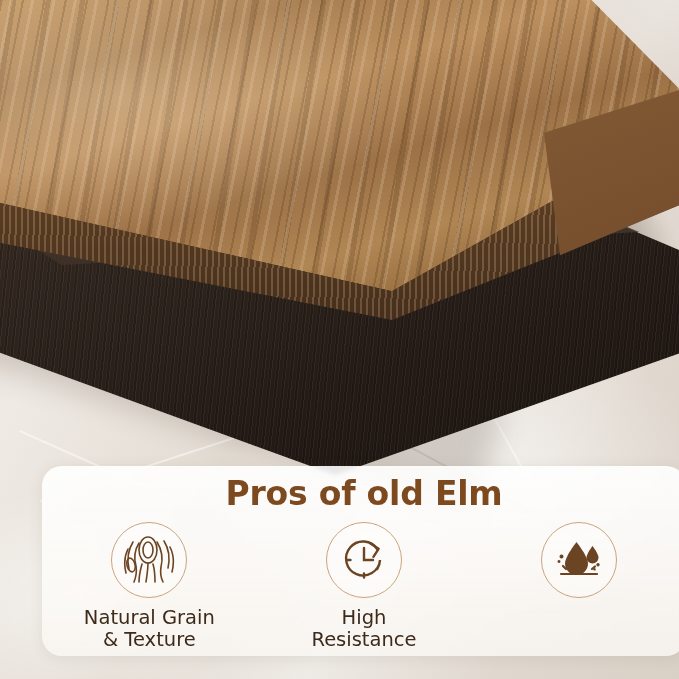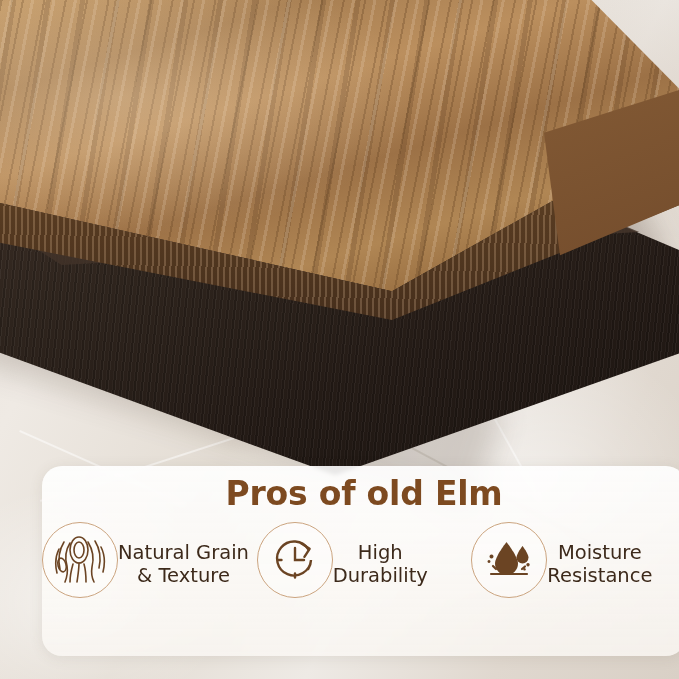--- a/index.html
+++ b/index.html
@@ -78,21 +78,21 @@
     border-radius:20px;
     background:linear-gradient(180deg, rgba(255,255,255,.90) 0%, rgba(253,251,248,.86) 60%, rgba(250,247,243,.82) 100%);
     box-shadow:0 2px 14px rgba(90,74,58,.10);
     backdrop-filter:blur(2px);margin-left:24px;}
 
   .panel-title{position:absolute;left:0;right:0;top:8px;text-align:center;
     font-size:33px;font-weight:bold;letter-spacing:-.2px;
     font-family:"DejaVu Sans","Liberation Sans",sans-serif;}
 
   .features{position:absolute;left:0;right:0;top:56px;display:flex;}
-  .feature{flex:1 1 0;display:flex;flex-direction:row;align-items:center;}
+  .feature{flex:1 1 0;display:flex;flex-direction:column;align-items:center;}
   .icon-wrap{width:74px;height:74px;border-radius:50%;
     border:1.2px solid #caa37e;display:flex;align-items:center;justify-content:center;
     background:rgba(255,255,255,.35);}
   .feat-label{margin-top:9px;text-align:center;line-height:1.13;
     font-size:19.5px;font-weight:400;white-space:pre-line;
     font-family:"DejaVu Sans","Liberation Sans",sans-serif;}
 </style>
 </head>
 <body>
 
@@ -160,41 +160,39 @@
             <g fill="none" stroke="#6b4423" stroke-width="2.4" stroke-linecap="round">
               <path d="M38.5 14.5 A17 17 0 1 0 41 25 A17 17 0 0 1 38.2 34"></path>
               <path d="M31.5 8.5 L39.6 13.8 L34.4 21.8" stroke-linejoin="round"></path>
               <path d="M25 13 L25 25 L34 25"></path>
               <path d="M25 38.5 L25 42.5"></path>
               <path d="M11.5 25 L7.8 25"></path>
             </g>
           </svg>
         </div>
         <div class="feat-label" style="color: rgb(61, 42, 27);">High
-Durability</div>
+Resistance</div>
       </div>
 
       <div class="feature">
         <div class="icon-wrap">
           <svg width="50" height="50" viewBox="0 0 50 50">
             <g fill="#6b4423">
               <path d="M22.5 7 C22.5 7 11 21.5 11 28.5 A11.5 11.5 0 0 0 34 28.5 C34 21.5 22.5 7 22.5 7 Z"></path>
               <path d="M38.5 11 C38.5 11 32.5 18.8 32.5 22.6 A6 6 0 0 0 44.5 22.6 C44.5 18.8 38.5 11 38.5 11 Z"></path>
               <path d="M7.5 19.5 a2 2 0 1 0 .01 0"></path>
               <path d="M5 25 a1.5 1.5 0 1 0 .01 0"></path>
               <path d="M44 28 a1.7 1.7 0 1 0 .01 0"></path>
               <path d="M40.5 33 a1.3 1.3 0 1 0 .01 0"></path>
             </g>
             <g fill="none" stroke="#6b4423" stroke-width="2.2" stroke-linecap="round">
               <path d="M7 39 L43 39"></path>
               <path d="M12 34 L9 31"></path>
               <path d="M38 34 L41 31.5"></path>
             </g>
           </svg>
         </div>
-        <div class="feat-label" style="color: rgb(61, 42, 27);">Moisture
-Resistance</div>
       </div>
 
 
     </div>
   </div>
 </div>
 
 </body></html>

